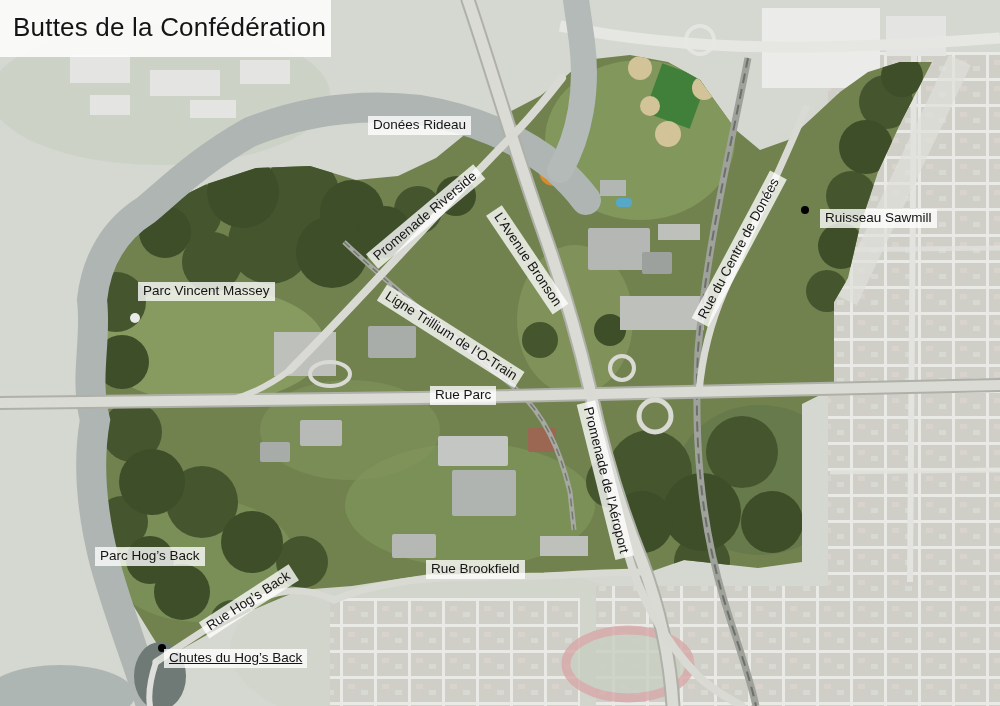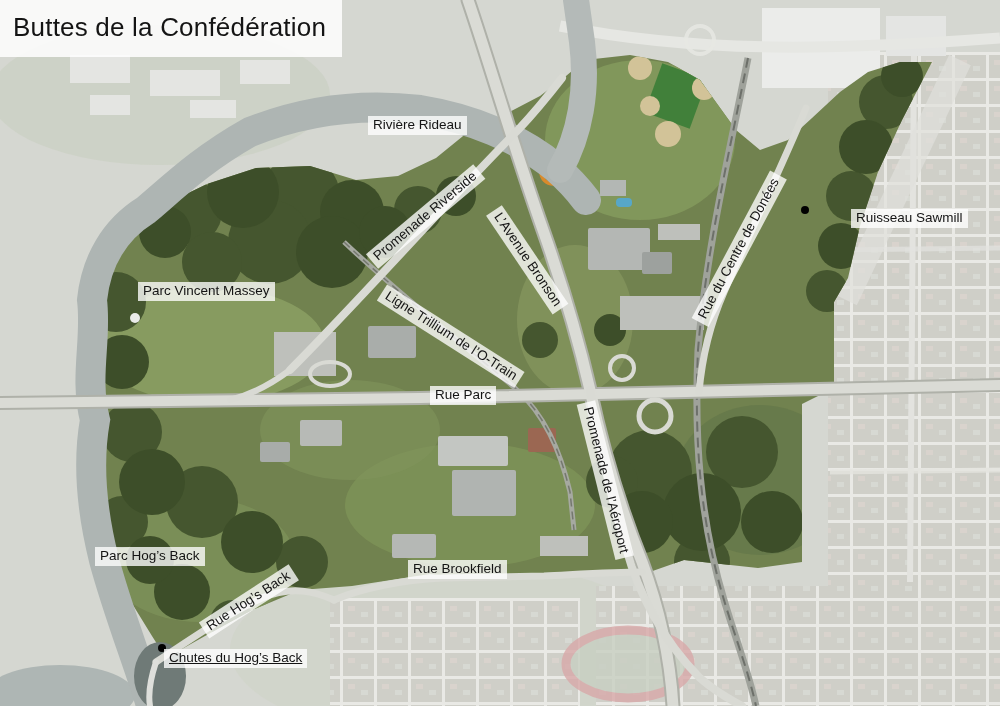--- a/index.html
+++ b/index.html
@@ -12,21 +12,21 @@
   .map-label {
     position:absolute; font-size:13.5px; line-height:1.25; color:#141414;
     background:rgba(255,255,255,0.78); padding:1px 5px; white-space:nowrap;
   }
   .rot { transform-origin:0 50%; }
   .pt-dot {
     position:absolute; width:8px; height:8px; border-radius:50%; background:#000;
   }
   .title-box {
     position:absolute; left:0; top:0; color:#141414;
-    background:rgba(255,255,255,0.85); padding:12px 16px 14px 13px;
+    background:rgba(255,255,255,0.85); padding:12px 5px 14px 13px;
     font-size:26px; letter-spacing:0.2px;
   }
 </style>
 </head>
 <body>
 
 <div class="map-viewport">
 
   <svg width="1000" height="706" viewBox="0 0 1000 706">
     <defs>
@@ -190,32 +190,32 @@
       <path d="M156,662 C190,640 226,614 262,598 C292,585 316,592 334,600" stroke="#d9dad4" stroke-width="7"></path>
       <path d="M156,662 C150,680 148,694 150,706" stroke="#dedfdb" stroke-width="6"></path>
       <circle cx="655" cy="416" r="16" stroke="#d9dad4" stroke-width="5"></circle>
       <circle cx="622" cy="368" r="12" stroke="#d9dad4" stroke-width="4"></circle>
       <ellipse cx="330" cy="374" rx="20" ry="12" stroke="#d9dad4" stroke-width="4"></ellipse>
     </g>
   </svg>
 
   <div class="title-box">Buttes de la Confédération</div>
 
-  <div class="map-label" style="left:368px; top:116px;">Rivière Rideau</div>
+  <div class="map-label" style="left:368px; top:116px;">Donées Rideau</div>
   <div class="map-label" style="left:138px; top:282px;text-align:right;">Parc Vincent Massey</div>
   <div class="map-label" style="left:430px; top:386px;">Rue Parc</div>
   <div class="map-label" style="left:95px; top:547px;">Parc Hog’s Back</div>
-  <div class="map-label" style="left:408px; top:560px;">Rue Brookfield</div>
+  <div class="map-label" style="left:426px; top:560px;">Rue Brookfield</div>
 
   <div class="map-label rot" style="left:372px; top:252px; transform:rotate(-40deg);">Promenade Riverside</div>
   <div class="map-label rot" style="left:494px; top:201px; transform:rotate(56deg);">L’Avenue Bronson</div>
   <div class="map-label rot" style="left:700px; top:313px; transform:rotate(-62deg);">Rue du Centre de Donées</div>
   <div class="map-label rot" style="left:382px; top:283px; transform:rotate(32.5deg);">Ligne Trillium de l’O-Train</div>
   <div class="map-label rot" style="left:586px; top:393px; transform:rotate(76deg);">Promenade de l’Aéroport</div>
   <div class="map-label rot" style="left:204px; top:621px; transform:rotate(-33deg);">Rue Hog’s Back</div>
 
   <span class="pt-dot" style="left:801px; top:206px;"></span>
-  <div class="map-label" style="left:851px; top:209px;">Ruisseau Sawmill</div>
+  <div class="map-label" style="left:820px; top:209px;">Ruisseau Sawmill</div>
 
   <span class="pt-dot" style="left:158px; top:644px;"></span>
   <div class="map-label" style="left:164px; top:649px;text-decoration:underline;">Chutes du Hog’s Back</div>
 
 </div>
 
 </body></html>

